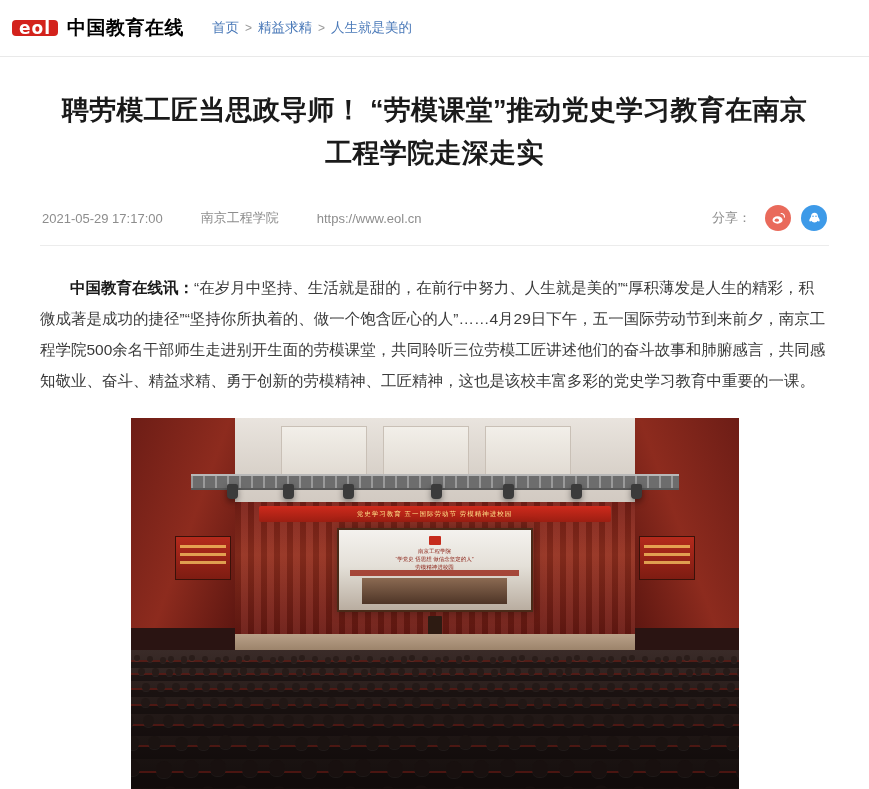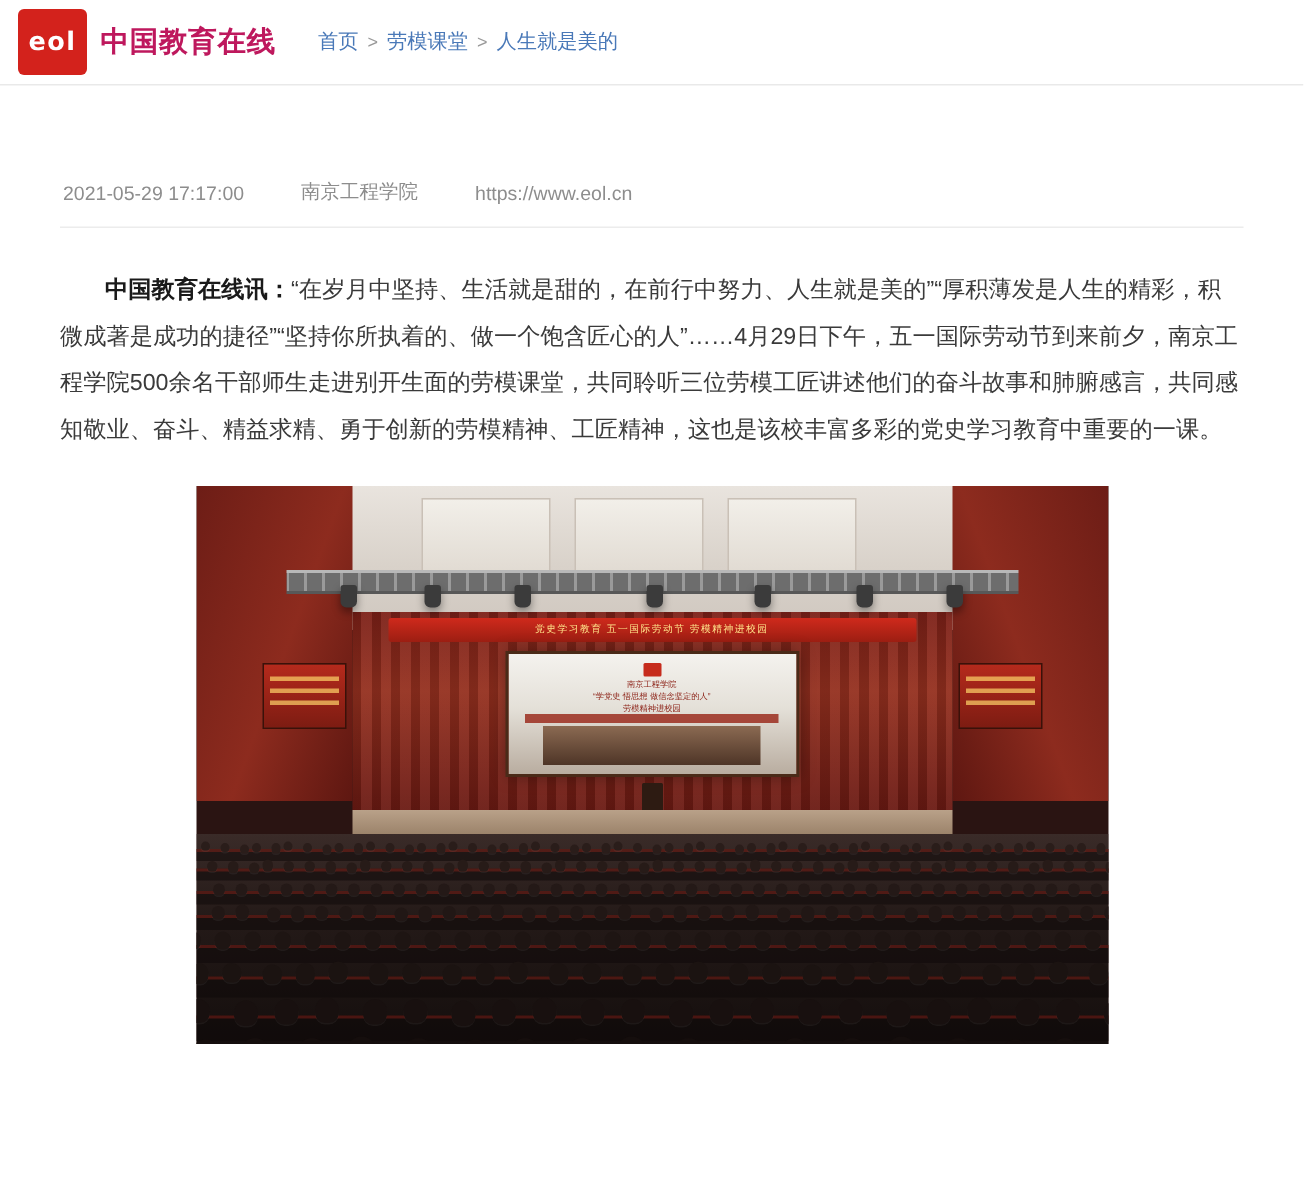--- a/index.html
+++ b/index.html
@@ -26,36 +26,36 @@
     box-sizing: border-box;
     background: #fff;
   }
   .logo-wrap {
     display: flex;
     align-items: center;
     gap: 9px;
   }
   .logo-mark {
     width: 46px;
-    height: 44px;
+    height: 16px;
     background: #d3221c;
     border-radius: 4px;
     color: #fff;
     font-size: 17px;
     font-weight: bold;
     letter-spacing: 1px;
     display: flex;
     align-items: center;
     justify-content: center;
     font-family: "DejaVu Sans", sans-serif;
   }
   .logo-text {
     font-size: 19px;
     font-weight: bold;
-    color: #be185d;
+    color: #000000;
     letter-spacing: 0.5px;
   }
   .breadcrumb {
     margin-left: 28px;
     font-size: 13.5px;
     color: #555;
     display: flex;
     align-items: center;
     gap: 6px;
   }
@@ -259,33 +259,51 @@
 <body>
 
 <div class="site-header">
   <div class="logo-wrap">
     <div class="logo-mark">eol</div>
     <div class="logo-text">中国教育在线</div>
   </div>
   <div class="breadcrumb">
     <a class="crumb-link">首页</a>
     <span class="sep">&gt;</span>
-    <a class="crumb-link">劳模课堂</a>
+    <a class="crumb-link">精益求精</a>
     <span class="sep">&gt;</span>
     <a class="crumb-link">人生就是美的</a>
   </div>
 </div>
 
 <div class="article-head">
+  <h1 class="article-title">聘劳模工匠当思政导师！ “劳模课堂”推动党史学习教育在南京工程学院走深走实</h1>
 
   <div class="meta-bar">
     <span class="meta-item">2021-05-29 17:17:00</span>
     <span class="meta-source">南京工程学院</span>
     <span class="meta-url">https://www.eol.cn</span>
 
+    <div class="share-zone">
+      <span class="share-label">分享：</span>
+      <div class="share-btn share-weibo">
+        <svg width="15" height="15" viewBox="0 0 16 16" aria-hidden="true">
+          <ellipse cx="7" cy="9.6" rx="5.4" ry="3.9" fill="#ffffff"></ellipse>
+          <ellipse cx="6.2" cy="9.8" rx="2.3" ry="1.7" fill="#e96a5b"></ellipse>
+          <path d="M10.8 2.6c2.2 0 3.9 1.8 3.5 3.9" stroke="#ffffff" stroke-width="1.2" fill="none" stroke-linecap="round"></path>
+        </svg>
+      </div>
+      <div class="share-btn share-qq">
+        <svg width="15" height="15" viewBox="0 0 16 16" aria-hidden="true">
+          <path d="M8 1.8c2.3 0 3.6 1.7 3.6 3.6 0 1 .6 1.6 1.2 2.6.7 1.2 1 2.4.4 3-.5.5-1.3.1-1.9-.5-.5 1-1.9 1.7-3.3 1.7s-2.8-.7-3.3-1.7c-.6.6-1.4 1-1.9.5-.6-.6-.3-1.8.4-3 .6-1 1.2-1.6 1.2-2.6C4.4 3.5 5.7 1.8 8 1.8z" fill="#ffffff"></path>
+          <circle cx="6.4" cy="5.6" r=".8" fill="#3d9ae8"></circle>
+          <circle cx="9.6" cy="5.6" r=".8" fill="#3d9ae8"></circle>
+        </svg>
+      </div>
+    </div>
   </div>
 </div>
 
 <div class="article-body">
   <p><span class="lead-strong">中国教育在线讯：</span><span>“在岁月中坚持、生活就是甜的，在前行中努力、人生就是美的”“厚积薄发是人生的精彩，积微成著是成功的捷径”“坚持你所执着的、做一个饱含匠心的人”……4月29日下午，五一国际劳动节到来前夕，南京工程学院500余名干部师生走进别开生面的劳模课堂，共同聆听三位劳模工匠讲述他们的奋斗故事和肺腑感言，共同感知敬业、奋斗、精益求精、勇于创新的劳模精神、工匠精神，这也是该校丰富多彩的党史学习教育中重要的一课。</span></p>
 
   <div class="photo-wrap">
     <div class="photo">
       <div class="hall-ceiling"></div>
       <div class="ceiling-panel" style="left:150px;"></div>

